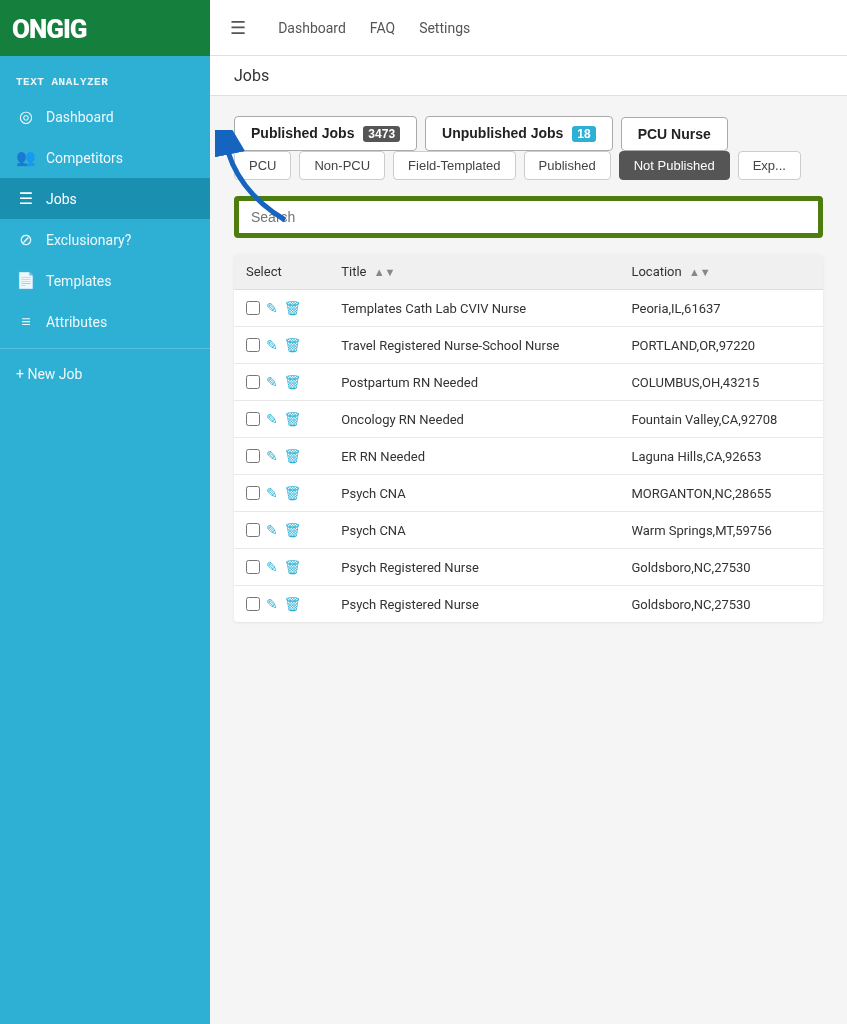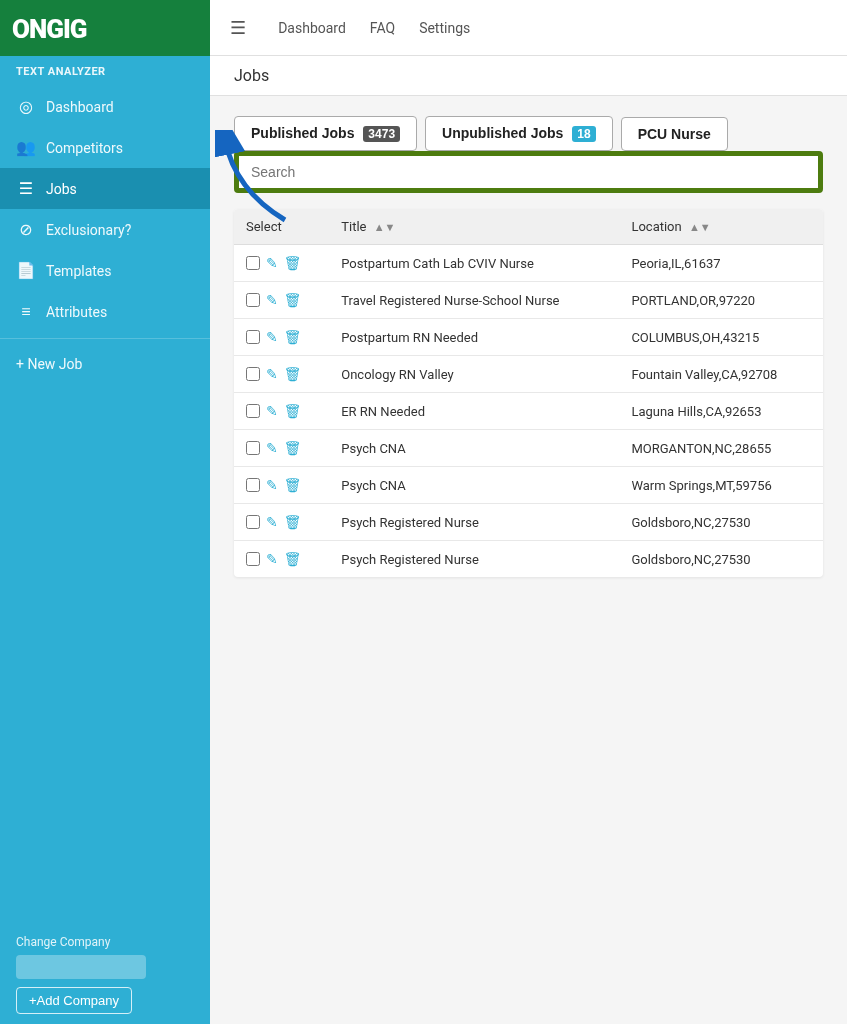--- a/index.html
+++ b/index.html
@@ -22,26 +22,27 @@
       align-items: flex-start;
       height: 56px;
     }
     .logo-text {
       font-size: 26px;
       font-weight: 900;
       color: white;
       letter-spacing: -1px;
     }
     .text-analyzer-label {
-      padding: 9px 16px 8px 16px;
+      padding: 20px 16px 8px 16px;
       font-size: 11px;
       font-weight: 700;
       letter-spacing: 0.5px;
       color: rgba(255,255,255,0.9);
       text-transform: uppercase;
+      font-family: Liberation Mono, monospace;
     }
     .sidebar-nav { flex: 1; }
     .sidebar-item {
       display: flex;
       align-items: center;
       padding: 11px 16px;
       cursor: pointer;
       color: rgba(255,255,255,0.92);
       font-size: 14px;
       gap: 10px;
@@ -269,25 +270,20 @@
     </div>
     <div class="sidebar-item">
       <span class="sidebar-icon">≡</span>
       <span class="sidebar-item-label">Attributes</span>
     </div>
     <div class="sidebar-divider"></div>
     <div class="sidebar-item">
       <span class="sidebar-item-label">+ New Job</span>
     </div>
   </nav>
-  <div class="change-company-section">
-    <div class="change-company-label">Change Company</div>
-    <div class="company-placeholder"></div>
-    <button class="add-company-btn">+Add Company</button>
-  </div>
 </div>
 
 <div id="main">
 
   <div id="topnav">
     <span class="hamburger">☰</span>
     <a class="topnav-item">Dashboard</a>
     <a class="topnav-item">FAQ</a>
     <a class="topnav-item">Settings</a>
   </div>
@@ -305,20 +301,28 @@
       </button>
       <button class="tab-btn jobs-count active-tab">
         <span>Unpublished Jobs</span>
         <span class="tab-count-badge blue">18</span>
       </button>
       <button class="tab-btn jobs-count">
         <span>PCU Nurse</span>
       </button>
     </div>
 
+    <div class="filter-row">
+      <button class="filter-pill">PCU</button>
+      <button class="filter-pill">Non-PCU</button>
+      <button class="filter-pill">Field-Templated</button>
+      <button class="filter-pill">Published</button>
+      <button class="filter-pill active-filter">Not Published</button>
+      <button class="filter-pill">Exp...</button>
+    </div>
 
     <div class="search-wrap">
       <input class="search-input" type="text" placeholder="Search" style="">
     </div>
 
     <table class="jobs-table">
       <thead>
         <tr>
           <th>
             <span>Select</span>
@@ -335,21 +339,21 @@
       </thead>
       <tbody id="table-body">
       <tr>
     <td>
       <div class="select-cell">
         <input type="checkbox" class="row-checkbox" style="">
         <span class="edit-icon" title="Edit">✎</span>
         <span class="delete-icon" title="Delete">🗑</span>
       </div>
     </td>
-    <td>Postpartum Cath Lab CVIV Nurse</td>
+    <td>Templates Cath Lab CVIV Nurse</td>
     <td>Peoria,IL,61637</td>
   </tr>
           <tr>
     <td>
       <div class="select-cell">
         <input type="checkbox" class="row-checkbox" style="">
         <span class="edit-icon" title="Edit">✎</span>
         <span class="delete-icon" title="Delete">🗑</span>
       </div>
     </td>
@@ -368,21 +372,21 @@
     <td>COLUMBUS,OH,43215</td>
   </tr>
           <tr>
     <td>
       <div class="select-cell">
         <input type="checkbox" class="row-checkbox" style="">
         <span class="edit-icon" title="Edit">✎</span>
         <span class="delete-icon" title="Delete">🗑</span>
       </div>
     </td>
-    <td>Oncology RN Valley</td>
+    <td>Oncology RN Needed</td>
     <td>Fountain Valley,CA,92708</td>
   </tr>
           <tr>
     <td>
       <div class="select-cell">
         <input type="checkbox" class="row-checkbox" style="">
         <span class="edit-icon" title="Edit">✎</span>
         <span class="delete-icon" title="Delete">🗑</span>
       </div>
     </td>

